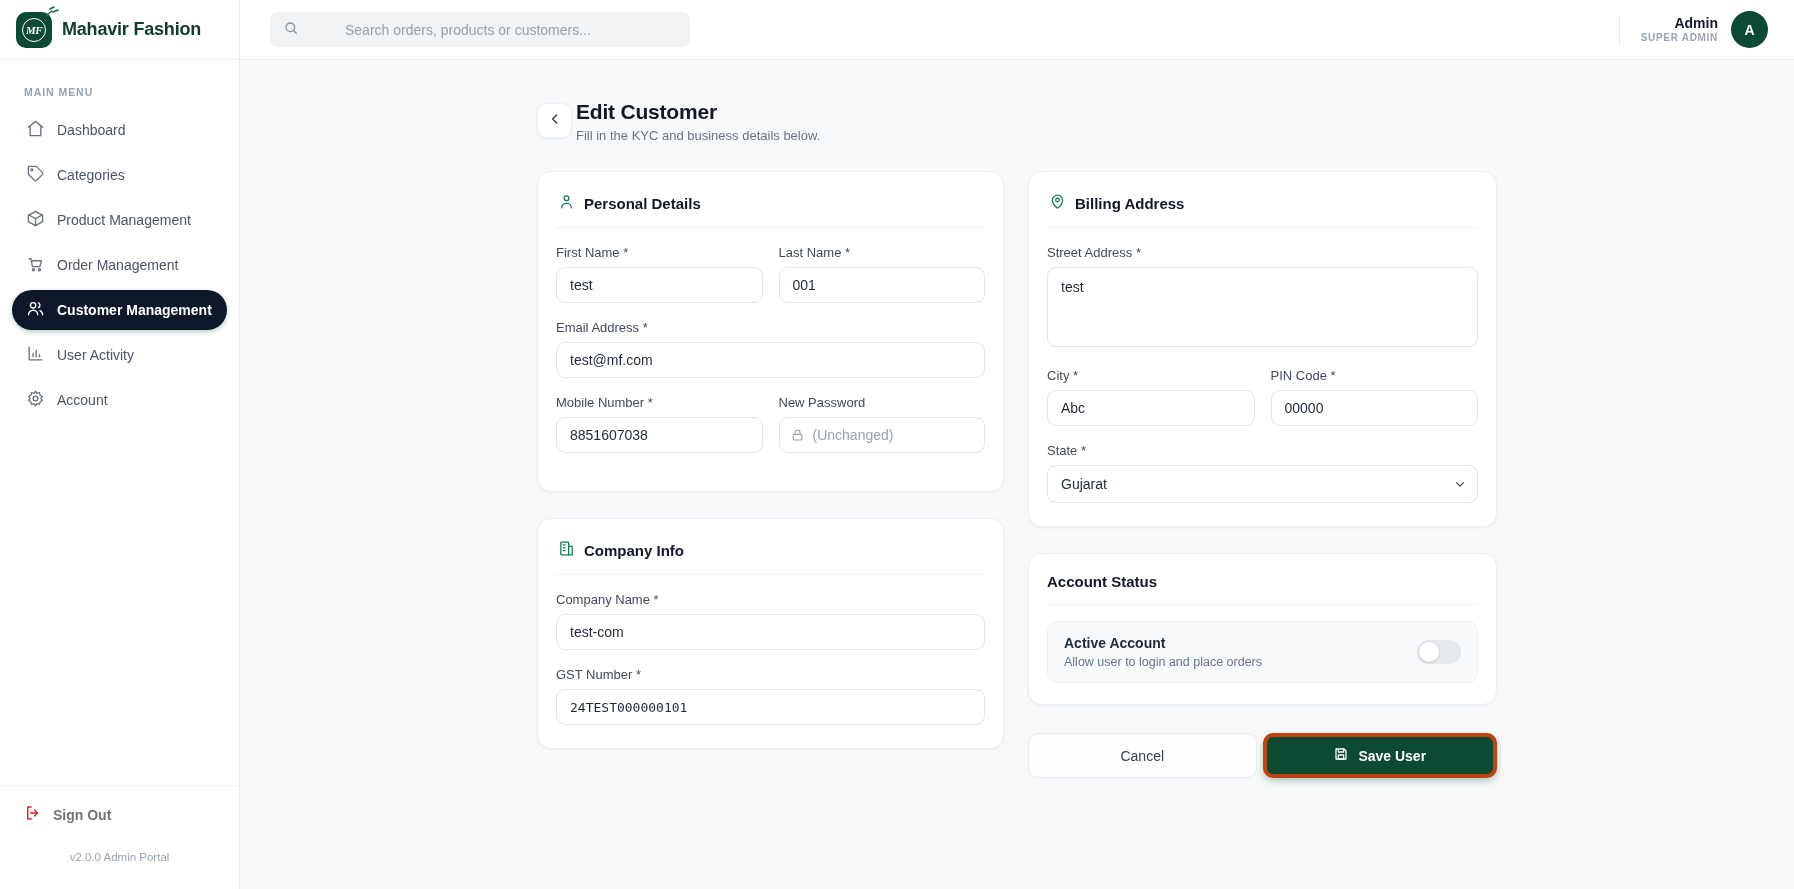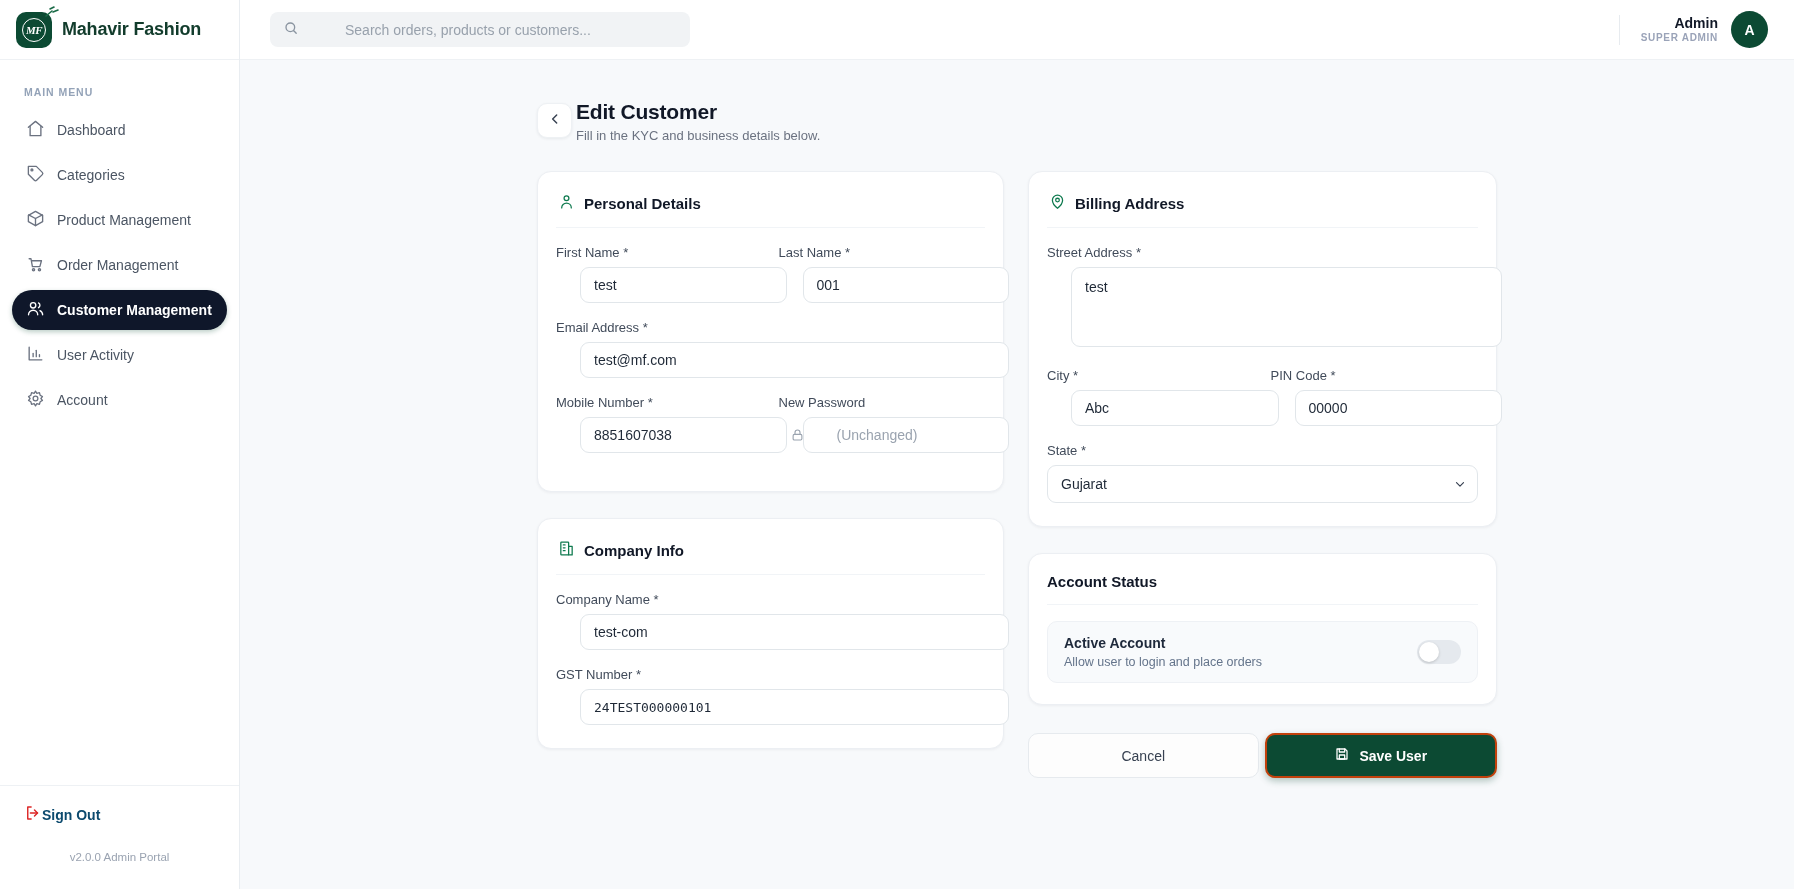--- a/index.html
+++ b/index.html
@@ -45,22 +45,22 @@
     display:flex; align-items:center; gap:12px;
     height:40px; margin:0 12px 5px; padding:0 14px;
     border-radius:999px; color:#4b5563; font-size:14px;
     cursor:pointer;
   }
   .nav-item svg { width:19px; height:19px; stroke:#6b7280; flex-shrink:0; }
   .nav-item.active { background:#0f172a; color:#ffffff; font-weight:700; box-shadow:0 2px 5px rgba(12,74,51,.28); }
   .nav-item.active svg { stroke:#ffffff; }
   .sidebar-footer { margin-top:auto; border-top:1px solid #eef1f4; padding:18px 24px 12px; }
   .signout {
-    display:flex; align-items:center; 
-    color:#0c4a6e; font-size:14px; font-weight:700; cursor:pointer;
+    display:flex; align-items:center; gap:11px;
+    color:#737373; font-size:14px; font-weight:700; cursor:pointer;
   }
   .signout svg { width:18px; height:18px; stroke:#dc2626; }
   .version { text-align:center; font-size:11.5px; color:#9aa3b1; padding:26px 0 14px; }
 
   
   .main-col { flex:1; display:flex; flex-direction:column; height:100%; }
   .topbar {
     height:60px; min-height:60px; background:#ffffff;
     border-bottom:1px solid #eef1f4;
     display:flex; align-items:center; padding:0 26px 0 30px;
@@ -118,21 +118,20 @@
 
   .field { margin-bottom:17px; }
   .field:last-child { margin-bottom:2px; }
   .field-row { display:flex; gap:16px; }
   .field-row .field { flex:1; }
   .field label { display:block; font-size:13px; color:#414b5a; margin-bottom:7px; }
   .tin {
     width:100%; height:36px; border:1px solid #e1e6ea; border-radius:9px;
     padding:0 13px; font-size:14px; color:#1f2937; background:#fff; outline:none;
     font-family:"Liberation Sans", sans-serif;
-    margin-left:24px;
   }
   .tin::placeholder { color:#9aa3af; }
   .tin.mono { font-family:"DejaVu Sans Mono", monospace; font-size:13px; }
   textarea.tin { height:80px; padding:10px 13px; resize:none; line-height:1.4; }
   .input-wrap { position:relative; }
   .input-wrap svg {
     position:absolute; left:11px; top:50%; transform:translateY(-50%);
     width:15px; height:15px; stroke:#9aa3af;
   }
   .input-wrap .tin { padding-left:33px; }
@@ -164,21 +163,21 @@
     background:#ffffff; border-radius:50%; box-shadow:0 1px 3px rgba(0,0,0,.18);
   }
 
   .actions { display:flex; gap:6px; margin-top:28px; }
   .btn {
     flex:1; height:45px; border-radius:10px; font-size:14px;
     display:flex; align-items:center; justify-content:center; gap:9px;
     cursor:pointer; font-family:"Liberation Sans", sans-serif;
   }
   .btn-cancel { background:#fdfdfd; border:1px solid #e6eaee; color:#374151; font-weight:500; }
-  .btn-save { background:#0c4a33; border:2px solid #c2410c; color:#ffffff; font-weight:700;
+  .btn-save { background:#0c4a33; border:4px solid #c2410c; color:#ffffff; font-weight:700;
               box-shadow:0 3px 7px rgba(12,74,51,.3); }
   .btn-save svg { width:16px; height:16px; stroke:#ffffff; }
 </style>
 </head>
 <body>
 
 <aside class="sidebar">
   <div class="logo-row">
     <div class="logo-badge">
       <span class="logo-spark">

